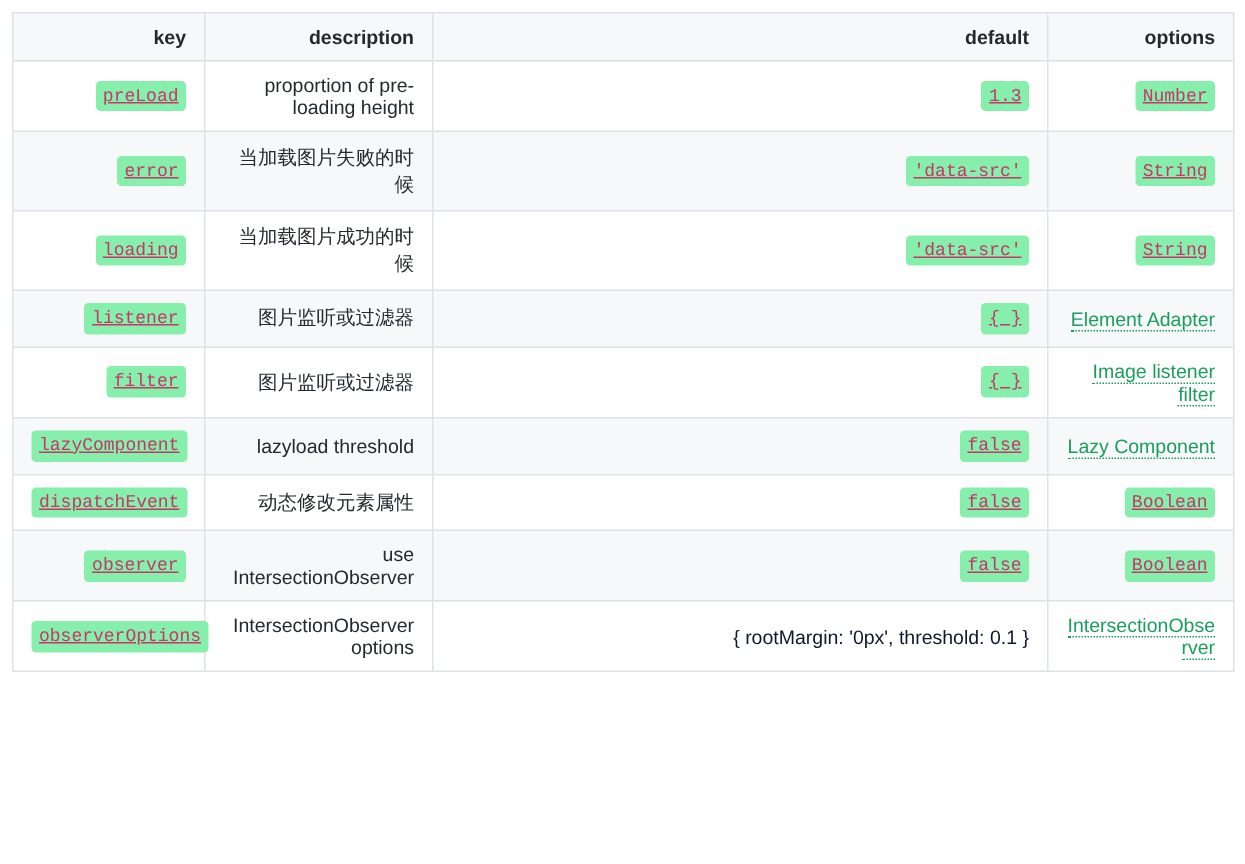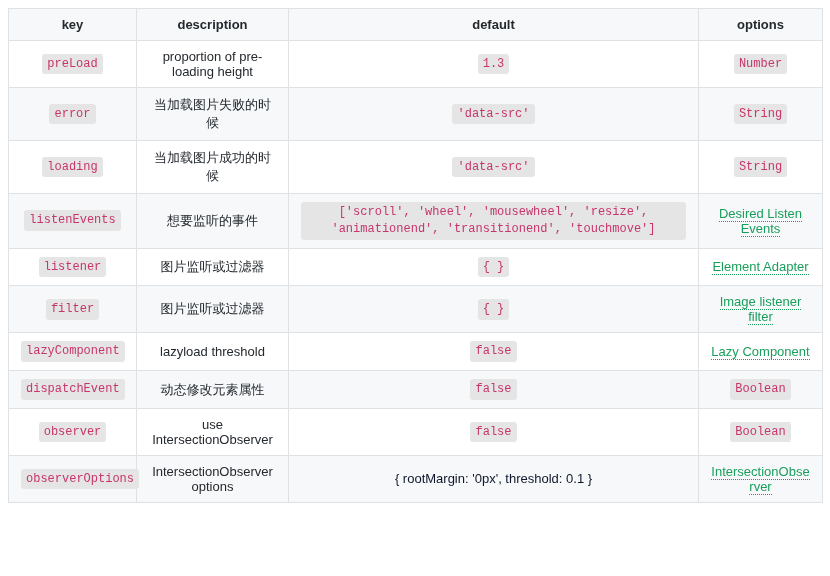--- a/index.html
+++ b/index.html
@@ -16,39 +16,40 @@
     border-collapse: collapse;
     table-layout: fixed;
   }
   col.col-key { width: 128px; }
   col.col-desc { width: 152px; }
   col.col-def { width: 410px; }
   col.col-opt { width: 124px; }
   th, td {
     border: 1px solid #dfe2e5;
     padding: 8px 12px;
-    text-align: center;
+    text-align: right;
     vertical-align: middle;
     word-wrap: break-word;
   }
   th {
     background: #f6f8fa;
     font-weight: 600;
   }
   tbody tr:nth-child(even) { background: #f6f8fa; }
   code {
     font-family: SFMono-Regular, Consolas, "Liberation Mono", Menlo, monospace;
     font-size: 12px;
-    background: #e5e5e5;
+    background: #86efac;
     color: #c6356b;
     padding: 2px 5px;
     border-radius: 3px;
     display: inline-block;
     line-height: 1.4;
     white-space: normal;
+    text-decoration: underline;
   }
   .link {
     color: #1a9e5c;
     border-bottom: 1px dotted #1a9e5c;
     cursor: pointer;
   }
   .plain { color: #0f172a; }
 </style>
 </head>
 <body>
@@ -81,26 +82,20 @@
         <td><code>'data-src'</code></td>
         <td><code>String</code></td>
       </tr>
       <tr>
         <td><code>loading</code></td>
         <td>当加载图片成功的时候</td>
         <td><code>'data-src'</code></td>
         <td><code>String</code></td>
       </tr>
       <tr>
-        <td><code>listenEvents</code></td>
-        <td>想要监听的事件</td>
-        <td><code>['scroll', 'wheel', 'mousewheel', 'resize', 'animationend', 'transitionend', 'touchmove']</code></td>
-        <td><span class="link">Desired Listen Events</span></td>
-      </tr>
-      <tr>
         <td><code>listener</code></td>
         <td>图片监听或过滤器</td>
         <td><code>{ }</code></td>
         <td><span class="link">Element Adapter</span></td>
       </tr>
       <tr>
         <td><code>filter</code></td>
         <td>图片监听或过滤器</td>
         <td><code>{ }</code></td>
         <td><span class="link">Image listener filter</span></td>

